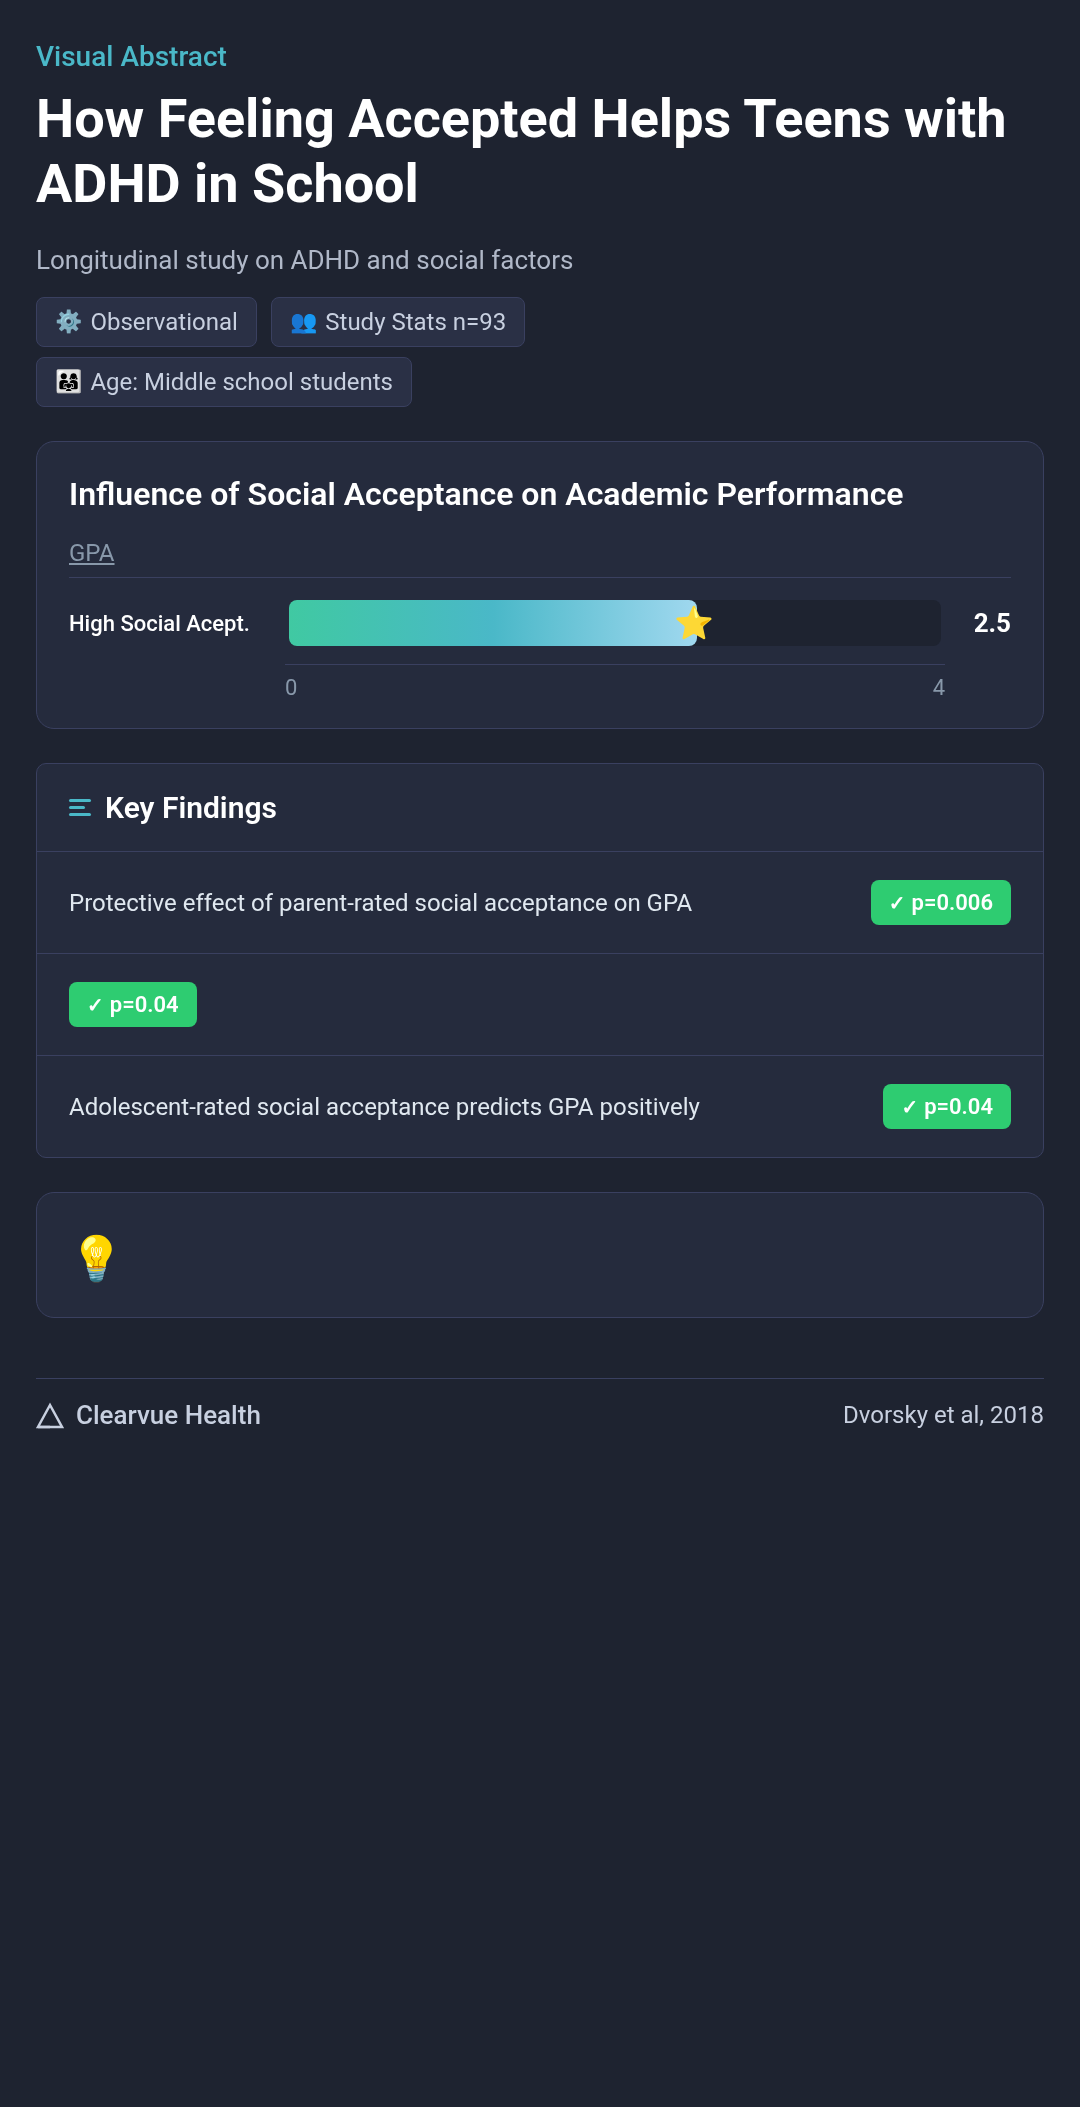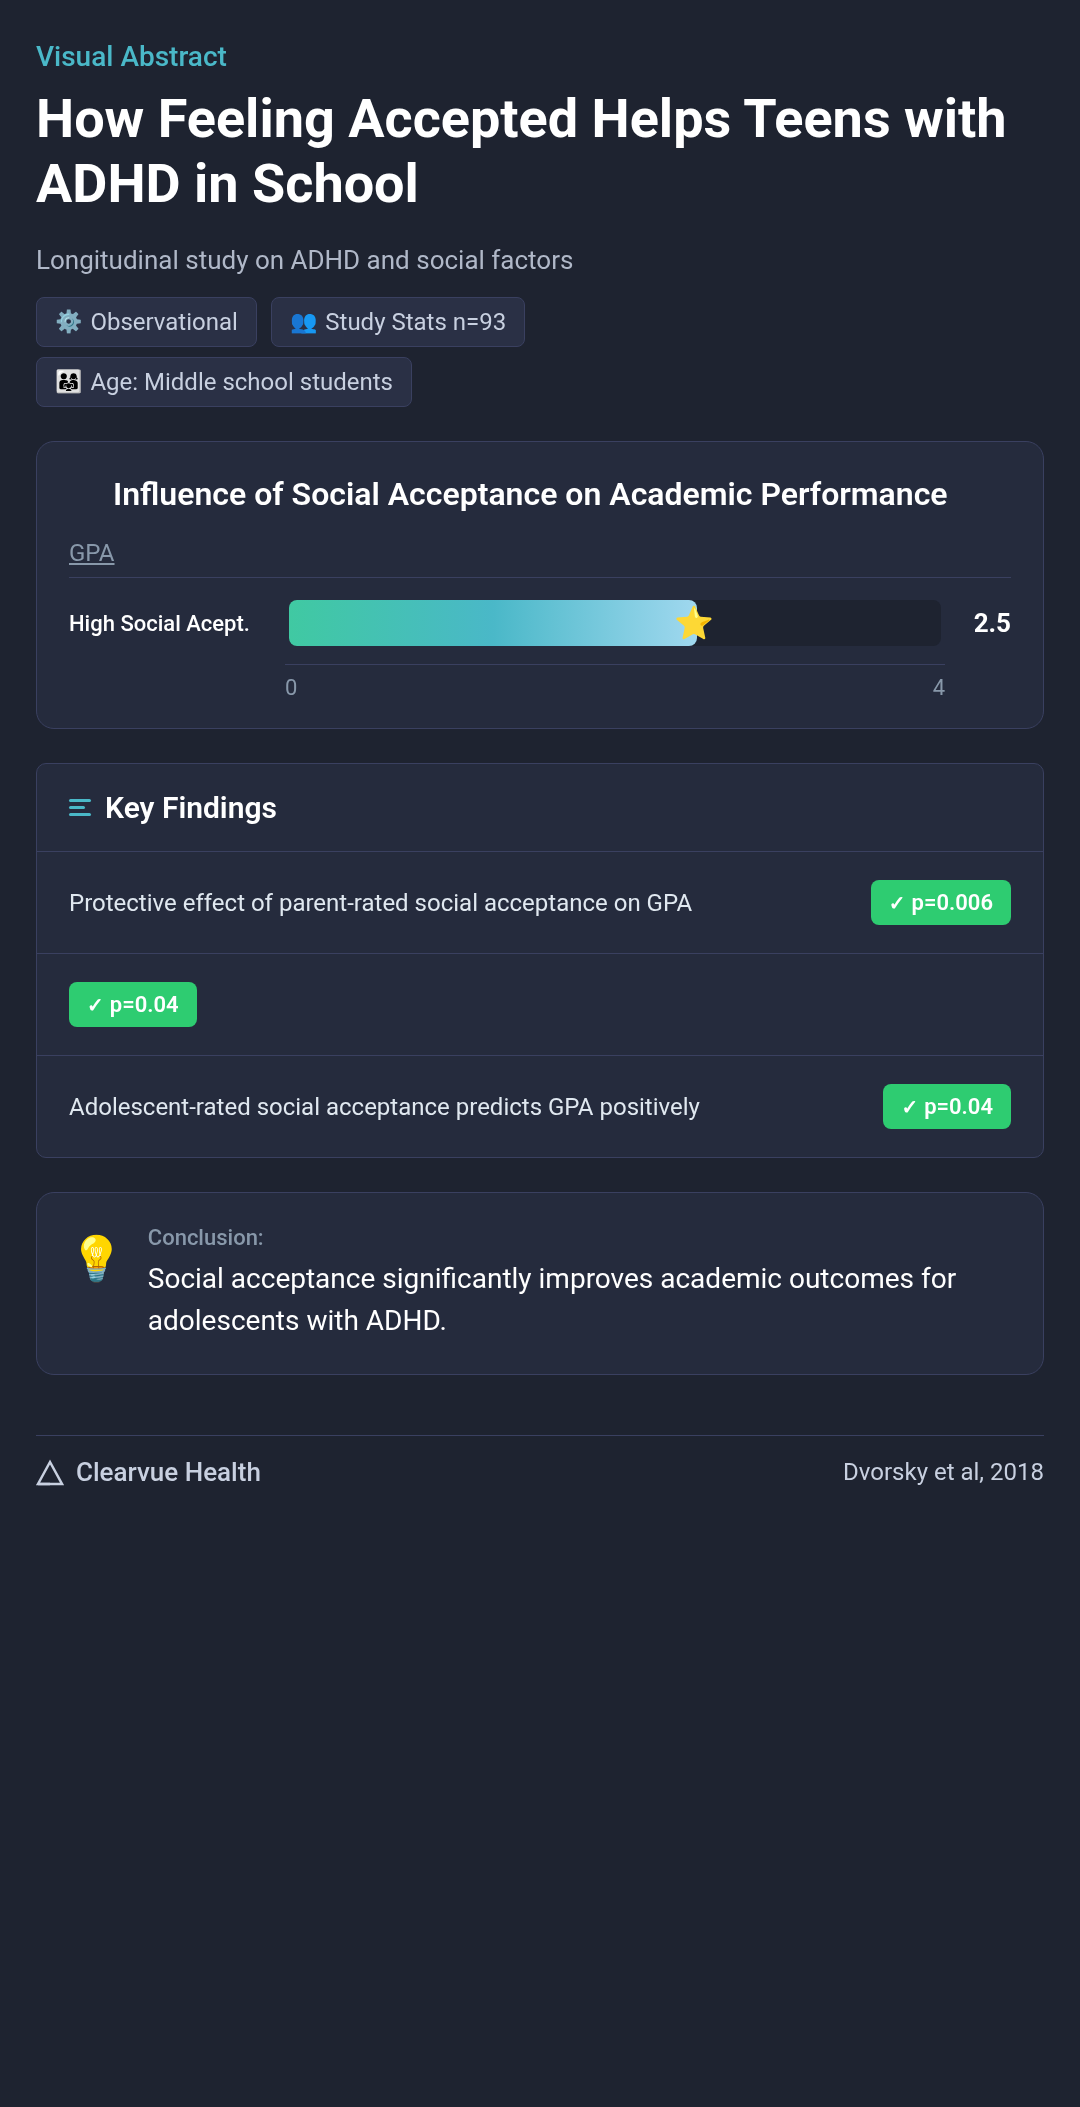--- a/index.html
+++ b/index.html
@@ -71,21 +71,20 @@
       padding: 32px 32px 28px 32px;
       margin-bottom: 34px;
     }
 
     .chart-card-title {
       font-size: 32px;
       font-weight: 600;
       color: #ffffff;
       margin-bottom: 24px;
       line-height: 1.3;
-      margin-left: 44px;
     }
 
     .chart-section-label {
       font-size: 24px;
       color: #8898aa;
       margin-bottom: 10px;
       font-weight: 400;
       text-decoration: underline;
     }
 
@@ -387,24 +386,20 @@
     <div class="finding-text">Adolescent-rated social acceptance predicts GPA positively</div>
     <div class="p-badge">
       <span class="p-badge-check">✓</span>
       <span>p=0.04</span>
     </div>
   </div>
 </div>
 
 <div class="conclusion-card">
   <div class="conclusion-bulb">💡</div>
-  <div class="conclusion-content">
-    <div class="conclusion-label">Conclusion:</div>
-    <div class="conclusion-text">Social acceptance significantly improves academic outcomes for adolescents with ADHD.</div>
-  </div>
 </div>
 
 <div class="footer">
   <div class="footer-brand">
     <svg width="28" height="28" viewBox="0 0 28 28" fill="none" xmlns="http://www.w3.org/2000/svg">
       <polygon points="2,26 14,4 26,26" fill="none" stroke="#c8d0e0" stroke-width="2.5"></polygon>
       <line x1="2" y1="26" x2="14" y2="26" stroke="#c8d0e0" stroke-width="2.5"></line>
     </svg>
     <span>Clearvue Health</span>
   </div>

